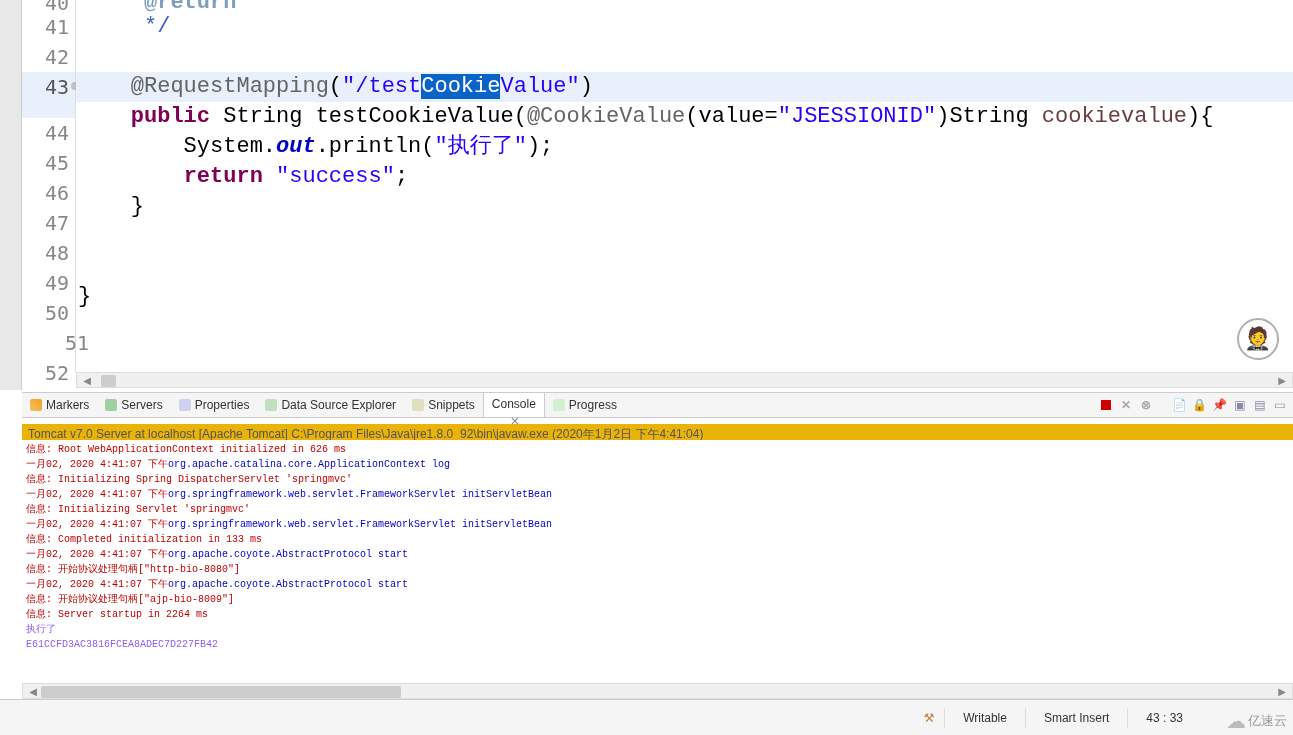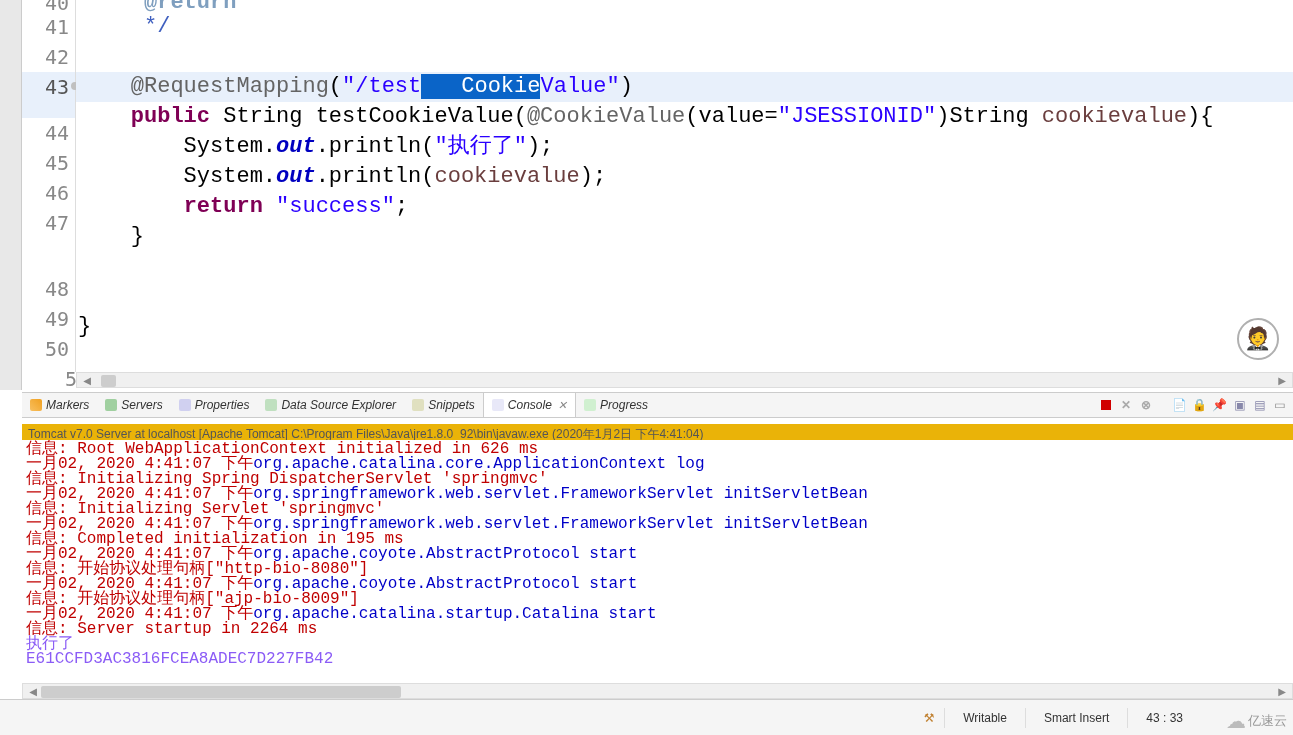--- a/index.html
+++ b/index.html
@@ -18,37 +18,37 @@
 .code-line.highlighted { background: #e8f0fb; }
 
 .tok-comment { color: #3f5fbf; }
 .tok-doctag { color: #7f9fbf; font-weight: bold; }
 .tok-keyword { color: #7f0055; font-weight: bold; }
 .tok-annotation { color: #646464; }
 .tok-string { color: #2a00ff; }
 .tok-static { color: #0000c0; font-weight: bold; font-style: italic; }
 .tok-param { color: #6a3e3e; }
 .tok-text { color: #000; }
-.selected-text { background: #0a64c8; color: #fff; padding-left: 40px; }
+.selected-text { background: #0a64c8; color: #fff; }
 
 .hscroll-track { position: absolute; left: 54px; right: 0; top: 372px; height: 16px; background: #f0f0f0; border: 1px solid #ddd; }
 .hscroll-thumb { position: absolute; left: 24px; top: 2px; width: 15px; height: 12px; background: #cdcdcd; border-radius: 2px; }
 .hscroll-arrow { position: absolute; top: 2px; width: 12px; height: 12px; color: #888; font-size: 10px; line-height: 12px; text-align: center; }
 
 .tabs-panel { position: absolute; top: 392px; left: 22px; right: 0; height: 26px; background: #f5f5f5; border-top: 1px solid #ccc; border-bottom: 1px solid #ccc; display: flex; align-items: center; }
-.tab { display: flex; align-items: center; padding: 0 8px; height: 100%; cursor: pointer; gap: 4px; color: #333; font-style: italic; }
-.tab.active { background: #fff; border-left: 1px solid #ccc; border-right: 1px solid #ccc; }
+.tab { display: flex; align-items: center; padding: 0 8px; height: 100%; cursor: pointer; gap: 4px; color: #333; }
+.tab.active { background: #fff; border-left: 1px solid #ccc; border-right: 1px solid #ccc; flex-direction: column; }
 .tab-icon { width: 12px; height: 12px; display: inline-block; }
 .tab-close { color: #888; font-size: 11px; margin-left: 2px; }
 .toolbar-icons { margin-left: auto; display: flex; gap: 6px; padding-right: 6px; }
 .ticon { width: 14px; height: 14px; display: flex; align-items: center; justify-content: center; cursor: pointer; }
 
 .console-header { position: absolute; top: 424px; left: 22px; right: 0; height: 20px; background: #eab308; border-bottom: 1px solid #ddd; padding: 2px 6px; color: #555; font-size: 12px; }
 
-.console-body { position: absolute; top: 440px; left: 22px; right: 0; bottom: 52px; background: #fff; overflow: hidden; font-family: SimSun, "Courier New", monospace; font-size: 16px; line-height: 15px; padding: 2px 4px; }
+.console-body { position: absolute; top: 440px; left: 22px; right: 0; bottom: 52px; background: #fff; overflow: hidden; font-family: SimSun, "Courier New", monospace; font-size: 10px; line-height: 15px; padding: 2px 4px; }
 .con-line { white-space: pre; }
 .con-red { color: #c00000; }
 .con-blue { color: #0000c8; }
 .con-black { color: #8b5cf6; }
 
 .console-hscroll { position: absolute; left: 22px; right: 0; bottom: 36px; height: 16px; background: #f0f0f0; border: 1px solid #ddd; }
 .console-hscroll-thumb { position: absolute; left: 18px; top: 2px; width: 360px; height: 12px; background: #cdcdcd; border-radius: 2px; }
 
 .statusbar { position: absolute; bottom: 0; left: 0; right: 0; height: 36px; background: #f5f5f5; border-top: 1px solid #ccc; display: flex; align-items: center; }
 .status-logo { position: absolute; right: 6px; bottom: 2px; display: flex; align-items: center; gap: 2px; color: #999; font-size: 13px; }
@@ -78,34 +78,33 @@
 <div class="editor-area">
   <div class="gutter" id="gutter">
       <div class="gutter-line" style="height: 12px; line-height: 6px;">40</div>
       <div class="gutter-line" style="height: 30px; line-height: 30px;">41</div>
       <div class="gutter-line" style="height: 30px; line-height: 30px;">42</div>
       <div class="gutter-line current" style="height: 46px; line-height: 30px;">43<span class="override-marker"></span></div>
       <div class="gutter-line" style="height: 30px; line-height: 30px;">44</div>
       <div class="gutter-line" style="height: 30px; line-height: 30px;">45</div>
       <div class="gutter-line" style="height: 30px; line-height: 30px;">46</div>
       <div class="gutter-line" style="height: 30px; line-height: 30px; padding-left: 16px;">47</div>
-      <div class="gutter-line" style="height: 30px; line-height: 30px; margin-top: 36px;">48</div>
+      <div class="gutter-line" style="height: 30px; line-height: 30px;">48</div>
       <div class="gutter-line" style="height: 30px; line-height: 30px;">49</div>
       <div class="gutter-line" style="height: 30px; line-height: 30px;">50</div>
       <div class="gutter-line" style="height: 30px; line-height: 30px; padding-left: 43px;">51</div>
       <div class="gutter-line" style="height: 30px; line-height: 30px;">52</div>
     </div>
   <div class="code-area" id="codearea">
       <div class="code-line" style="height: 12px; line-height: 6px;"><span class="tok-comment">     </span><span class="tok-doctag">@return</span></div>
       <div class="code-line" style="height: 30px; line-height: 30px;"><span class="tok-comment">     */</span></div>
       <div class="code-line" style="height: 30px; line-height: 30px;"></div>
       <div class="code-line highlighted" style="height: 30px; line-height: 30px;"><span class="tok-annotation">    @RequestMapping</span><span class="tok-text">(</span><span class="tok-string">"/test</span><span class="selected-text">Cookie</span><span class="tok-string">Value"</span><span class="tok-text">)</span></div>
       <div class="code-line" style="height: 30px; line-height: 30px;"><span class="tok-text">    </span><span class="tok-keyword">public</span><span class="tok-text"> String testCookieValue(</span><span class="tok-annotation">@CookieValue</span><span class="tok-text">(value=</span><span class="tok-string">"JSESSIONID"</span><span class="tok-text">)String </span><span class="tok-param">cookievalue</span><span class="tok-text">){</span></div>
       <div class="code-line" style="height: 30px; line-height: 30px;"><span class="tok-text">        System.</span><span class="tok-static">out</span><span class="tok-text">.println(</span><span class="tok-string">"执行了"</span><span class="tok-text">);</span></div>
-      <div class="code-line" style="height: 30px; line-height: 30px;"><span class="tok-text">        System.</span><span class="tok-static">out</span><span class="tok-text">.println(</span><span class="tok-param">cookievalue</span><span class="tok-text">);</span></div>
       <div class="code-line" style="height: 30px; line-height: 30px;"><span class="tok-text">        </span><span class="tok-keyword">return</span><span class="tok-text"> </span><span class="tok-string">"success"</span><span class="tok-text">;</span></div>
       <div class="code-line" style="height: 30px; line-height: 30px;"><span class="tok-text">    }</span></div>
       <div class="code-line" style="height: 30px; line-height: 30px;"></div>
       <div class="code-line" style="height: 30px; line-height: 30px;"></div>
       <div class="code-line" style="height: 30px; line-height: 30px;"><span class="tok-text">}</span></div>
       <div class="code-line" style="height: 30px; line-height: 30px;"></div>
     </div>
   <div class="hscroll-track">
     <div class="hscroll-arrow" style="left:4px">◀</div>
     <div class="hscroll-thumb"></div>
@@ -163,26 +162,25 @@
 
 <div class="console-header">Tomcat v7.0 Server at localhost [Apache Tomcat] C:\Program Files\Java\jre1.8.0_92\bin\javaw.exe (2020年1月2日 下午4:41:04)</div>
 
 <div class="console-body" id="consolebody">
     <div class="con-line"><span class="con-red">信息: Root WebApplicationContext initialized in 626 ms</span></div>
     <div class="con-line"><span class="con-red">一月02, 2020 4:41:07 下午</span><span class="con-blue">org.apache.catalina.core.ApplicationContext log</span></div>
     <div class="con-line"><span class="con-red">信息: Initializing Spring DispatcherServlet 'springmvc'</span></div>
     <div class="con-line"><span class="con-red">一月02, 2020 4:41:07 下午</span><span class="con-blue">org.springframework.web.servlet.FrameworkServlet initServletBean</span></div>
     <div class="con-line"><span class="con-red">信息: Initializing Servlet 'springmvc'</span></div>
     <div class="con-line"><span class="con-red">一月02, 2020 4:41:07 下午</span><span class="con-blue">org.springframework.web.servlet.FrameworkServlet initServletBean</span></div>
-    <div class="con-line"><span class="con-red">信息: Completed initialization in 195 ms</span></div>
+    <div class="con-line"><span class="con-red">信息: Completed initialization in 133 ms</span></div>
     <div class="con-line"><span class="con-red">一月02, 2020 4:41:07 下午</span><span class="con-blue">org.apache.coyote.AbstractProtocol start</span></div>
     <div class="con-line"><span class="con-red">信息: 开始协议处理句柄["http-bio-8080"]</span></div>
     <div class="con-line"><span class="con-red">一月02, 2020 4:41:07 下午</span><span class="con-blue">org.apache.coyote.AbstractProtocol start</span></div>
     <div class="con-line"><span class="con-red">信息: 开始协议处理句柄["ajp-bio-8009"]</span></div>
-    <div class="con-line"><span class="con-red">一月02, 2020 4:41:07 下午</span><span class="con-blue">org.apache.catalina.startup.Catalina start</span></div>
     <div class="con-line"><span class="con-red">信息: Server startup in 2264 ms</span></div>
     <div class="con-line"><span class="con-black">执行了</span></div>
     <div class="con-line"><span class="con-black">E61CCFD3AC3816FCEA8ADEC7D227FB42</span></div>
   </div>
 
 <div class="console-hscroll">
   <div class="hscroll-arrow" style="left:4px">◀</div>
   <div class="console-hscroll-thumb"></div>
   <div class="hscroll-arrow" style="right:4px">▶</div>
 </div>

